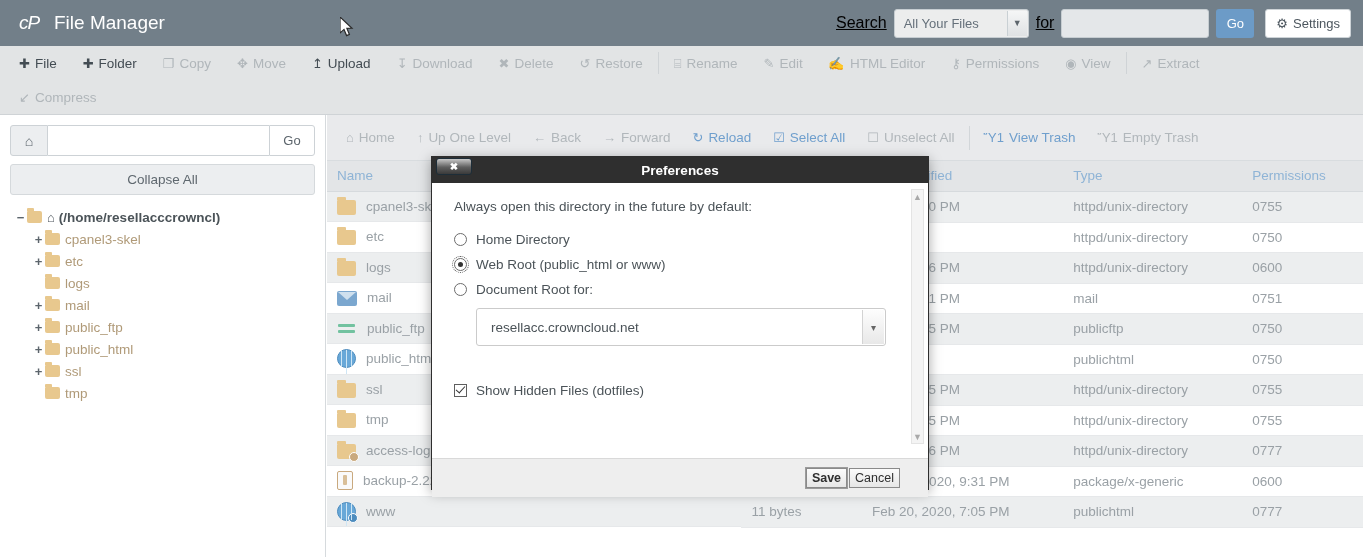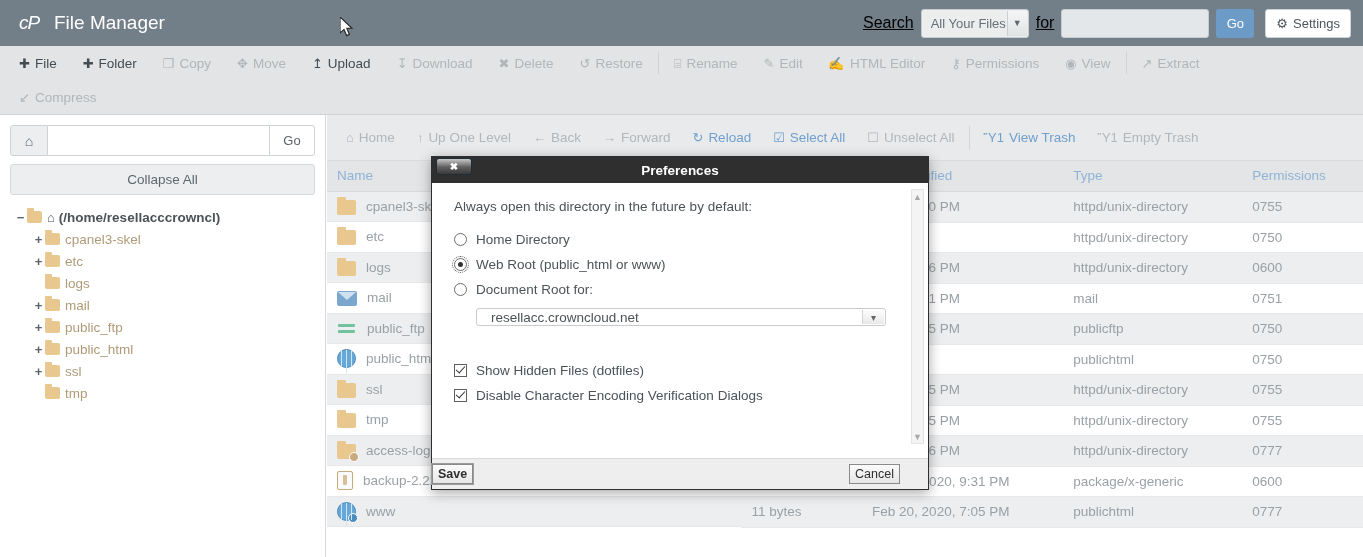--- a/index.html
+++ b/index.html
@@ -28,21 +28,21 @@
   }
   #app-title {
     color: #fff; font-size: 19px; margin-left: 12px; font-weight: normal;
   }
   #search-zone {
     margin-left: auto; display: flex; align-items: center;
     padding-right: 12px; gap: 7px;
   }
   #search-label, #search-for-label { color: #000000; font-size: 16px; text-decoration: underline; }
   #search-select {
-    width: 108px; height: 29px; background: #eceded;
+    width: 135px; height: 29px; background: #eceded;
     border: 1px solid #c6cdd1; border-radius: 3px;
     display: flex; align-items: center; position: relative;
     color: #65707a; font-size: 13px; padding-left: 9px;
   }
   #search-select .caret-box {
     position: absolute; right: 1px; top: 1px; bottom: 1px; width: 20px;
     background: linear-gradient(#f5f6f6,#dfe2e4);
     border-left: 1px solid #c9d0d4;
     display: flex; align-items: center; justify-content: center;
     font-size: 9px; color: #5d666d;
@@ -238,21 +238,21 @@
     flex: none; position: relative;
   }
   .radio.checked { outline: 1px dotted #5a5a5a; outline-offset: 1px; }
   .radio.checked::after {
     content: ""; position: absolute; left: 2.5px; top: 2.5px;
     width: 5px; height: 5px; border-radius: 50%; background: #333;
   }
   .radio-label { font-size: 13.5px; color: #4b5358; }
   abbr { text-decoration: none; border-bottom: 1px dotted #7a7a7a; }
   #doc-root-select {
-    margin: 6px 0 0 22px; width: 410px; height: 18px;
+    margin: 6px 0 0 22px; width: 410px; height: 38px;
     border: 1px solid #cbcbcb; border-radius: 3px; background: #fff;
     display: flex; align-items: center; padding-left: 14px;
     font-size: 13.5px; color: #4b5358; position: relative; cursor: pointer;
   }
   #doc-root-select .caret-box {
     position: absolute; right: 1px; top: 1px; bottom: 1px; width: 22px;
     background: linear-gradient(#fdfdfd,#e8e8e8);
     border-left: 1px solid #d3d3d3;
     display: flex; align-items: center; justify-content: center;
     font-size: 10px; color: #666;
@@ -262,22 +262,22 @@
   .checkbox {
     width: 13px; height: 13px; border: 1.5px solid #5e5e5e;
     background: #fff; flex: none; position: relative;
   }
   .checkbox.checked::after {
     content: ""; position: absolute; left: 3px; top: -1px;
     width: 4px; height: 8px; border: solid #333;
     border-width: 0 1.6px 1.6px 0; transform: rotate(42deg);
   }
   #modal-footer {
-    height: 31px; background: #eeeeee; border-top: 1px solid #d9d9d9;
-    display: flex; align-items: center; justify-content: space-between;
+    height: 39px; background: #eeeeee; border-top: 1px solid #d9d9d9;
+    display: flex; align-items: center; justify-content: flex-end;
     padding-right: 28px; gap: 2px;
   }
   .modal-btn {
     height: 20px; background: linear-gradient(#fbfbfb,#e6e6e6);
     border: 1px solid #8a8a8a; padding: 0 5px; font-size: 12.5px;
     font-family: inherit; color: #2f2f2f; cursor: pointer;
   }
   .modal-btn.primary { font-weight: bold; box-shadow: 0 0 0 1px #9b9b9b; }
 
   
@@ -632,24 +632,20 @@
       </div>
     <div id="doc-root-select">
       <span>resellacc.crowncloud.net</span>
       <span class="caret-box">▾</span>
     </div>
     <div id="checkbox-group">
         <div class="check-row">
           <span class="checkbox checked"></span>
           <span class="radio-label">Show Hidden Files (dotfiles)</span>
         </div>
-        <div class="check-row">
-          <span class="checkbox checked"></span>
-          <span class="radio-label">Disable Character Encoding Verification Dialogs</span>
-        </div>
       </div>
     <div id="modal-scrollbar">
       <div class="sb-arrow up">▲</div>
       <div class="sb-arrow down">▼</div>
     </div>
   </div>
   <div id="modal-footer">
     <button class="modal-btn primary">Save</button>
     <button class="modal-btn">Cancel</button>
   </div>

